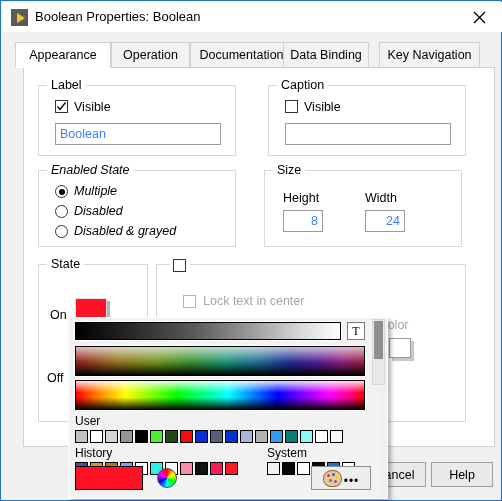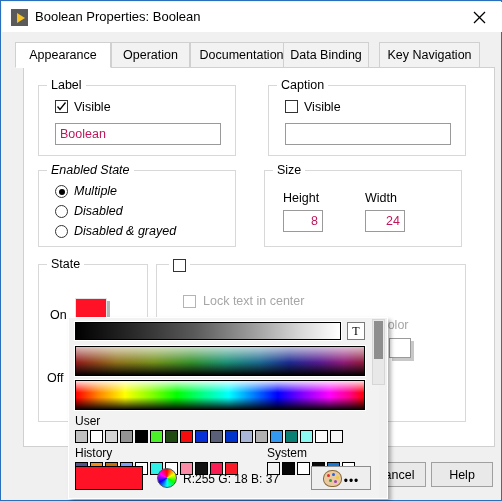--- a/index.html
+++ b/index.html
@@ -157,21 +157,21 @@
   }
 
   
   .tinput {
     position: absolute;
     box-sizing: border-box;
     border: 1px solid #9a9a9a;
     background: #ffffff;
     font-family: "Liberation Sans", sans-serif;
     font-size: 12.5px;
-    color: #be185d;
+    color: #3b82f6;
     padding: 0 4px;
     line-height: 20px;
     white-space: nowrap;
     overflow: hidden;
     cursor: text;
   }
   .tinput.right { text-align: right; }
 
   .plainlabel {
     position: absolute;
@@ -502,21 +502,20 @@
           <div class="sw" style="background: rgb(255, 255, 255);"></div>
           <div class="sw" style="background: rgb(10, 10, 10);"></div>
           <div class="sw" style="background: rgb(23, 119, 209);"></div>
           <div class="sw" style="background: rgb(255, 255, 255);"></div>
         </div>
 
       <div id="currentcolor" style="background: rgb(255, 18, 37);"></div>
 
       <div id="wheel"></div>
 
-      <div id="rgbtext">R:255 G: 18 B: 37</div>
 
       <div id="palettebtn">
         <span class="pal">
           <i style="left:3px;top:3px;background:#e03030;"></i>
           <i style="left:8px;top:2px;background:#3060d0;"></i>
           <i style="left:12px;top:5px;background:#f0d020;"></i>
           <i style="left:5px;top:8px;background:#30a040;"></i>
           <i style="left:10px;top:9px;background:#a040c0;"></i>
         </span>
         <span class="dots">•••</span>

